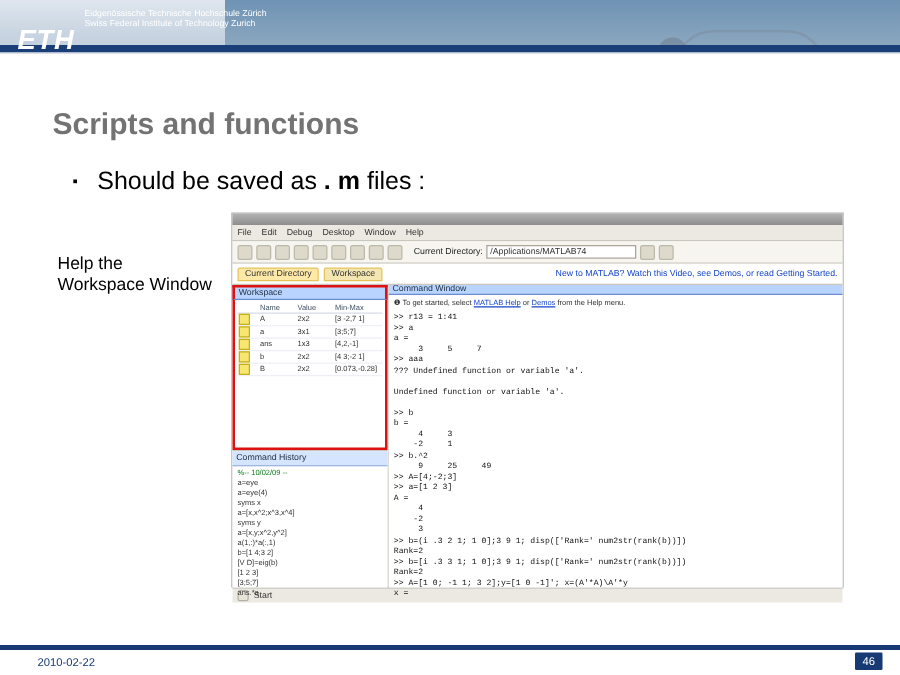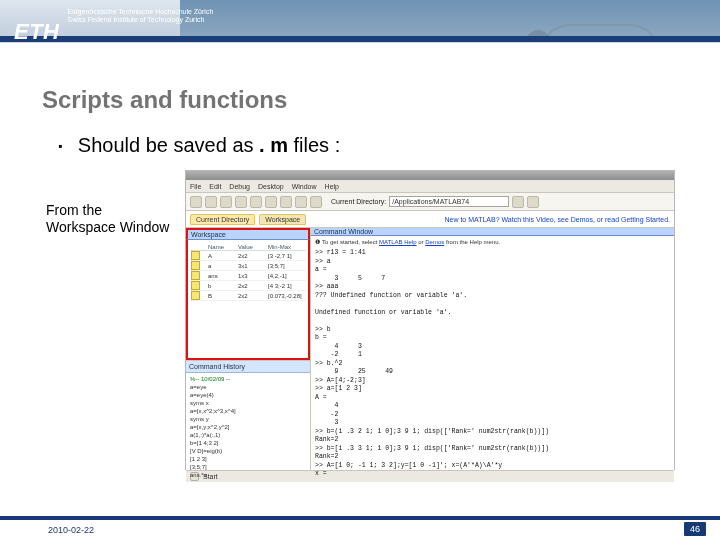--- a/index.html
+++ b/index.html
@@ -48,21 +48,21 @@
   .ch-body .grn{color:#0a7a1a;}
   .rightcol{flex:1;background:#fff;display:flex;flex-direction:column;}
   .cw-hdr{height:12px;background:#b9d4ff;border-bottom:1px solid #6c8dce;display:flex;align-items:center;padding:0 3px;font-size:7px;color:#234;}
   .intro{padding:2px 4px;font-size:6px;color:#333;}
   .intro .lk{color:#1544c8;text-decoration:underline;}
   .cw-body{flex:1;padding:2px 4px;font-family:"Courier New",monospace;font-size:6.5px;line-height:8.5px;color:#111;white-space:pre;}
   .statusbar{height:12px;background:#ece9e2;border-top:1px solid #c9c6bd;display:flex;align-items:center;padding:0 4px;}
   .statusbar .start{width:9px;height:9px;background:#e7e4d9;border:1px solid #b3b0a4;border-radius:2px;margin-right:4px;}
   
   .footer{position:absolute;left:0;bottom:0;width:100%;height:24px;border-top:4px solid #173a74;background:#fff;display:flex;align-items:center;font-size:9px;color:#173a74;}
-  .footer .date{margin-left:48px;}
+  .footer .date{margin-left:30px;}
   .footer .auth{position:absolute;left:50%;transform:translateX(-50%);}
   .footer .num{position:absolute;right:14px;bottom:4px;background:#173a74;color:#fff;font-size:9px;padding:2px 6px;border-radius:1px;text-align:center;}
 </style>
 </head>
 <body>
 
 <div class="slide">
 
   <div class="banner">
     <div class="sky"></div>
@@ -83,21 +83,21 @@
 
   <div class="bullets">
     <span class="b1">
       <span>Should be saved as</span>
       <span class="bold">. m</span>
       <span> files :</span>
     </span>
   </div>
 
   <div class="caption">
-    <div>From the</div>
+    <div>Help the</div>
     <div>Workspace Window</div>
   </div>
 
   <div class="shot">
     <div class="titlebar"></div>
     <div class="menubar">
       <span>File</span>
       <span>Edit</span>
       <span>Debug</span>
       <span>Desktop</span>

